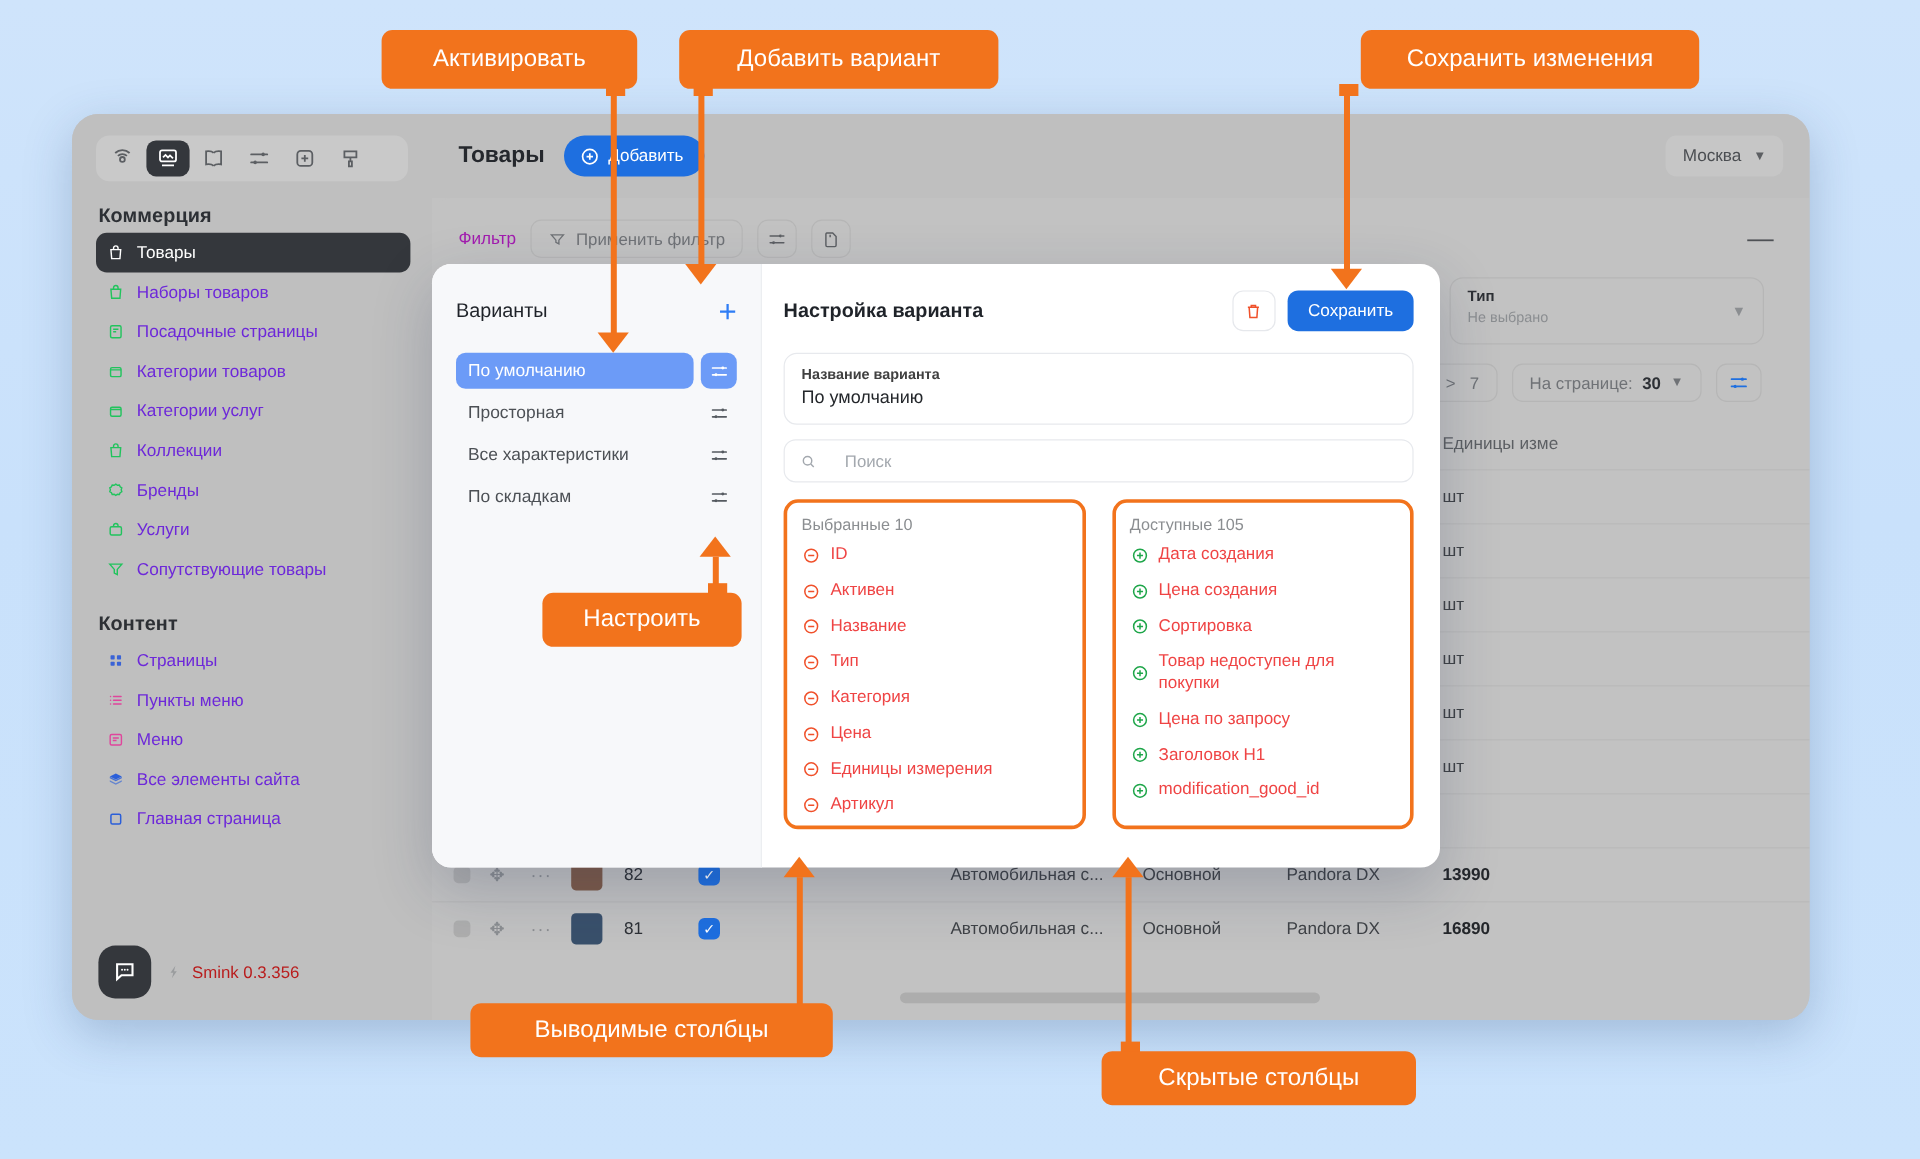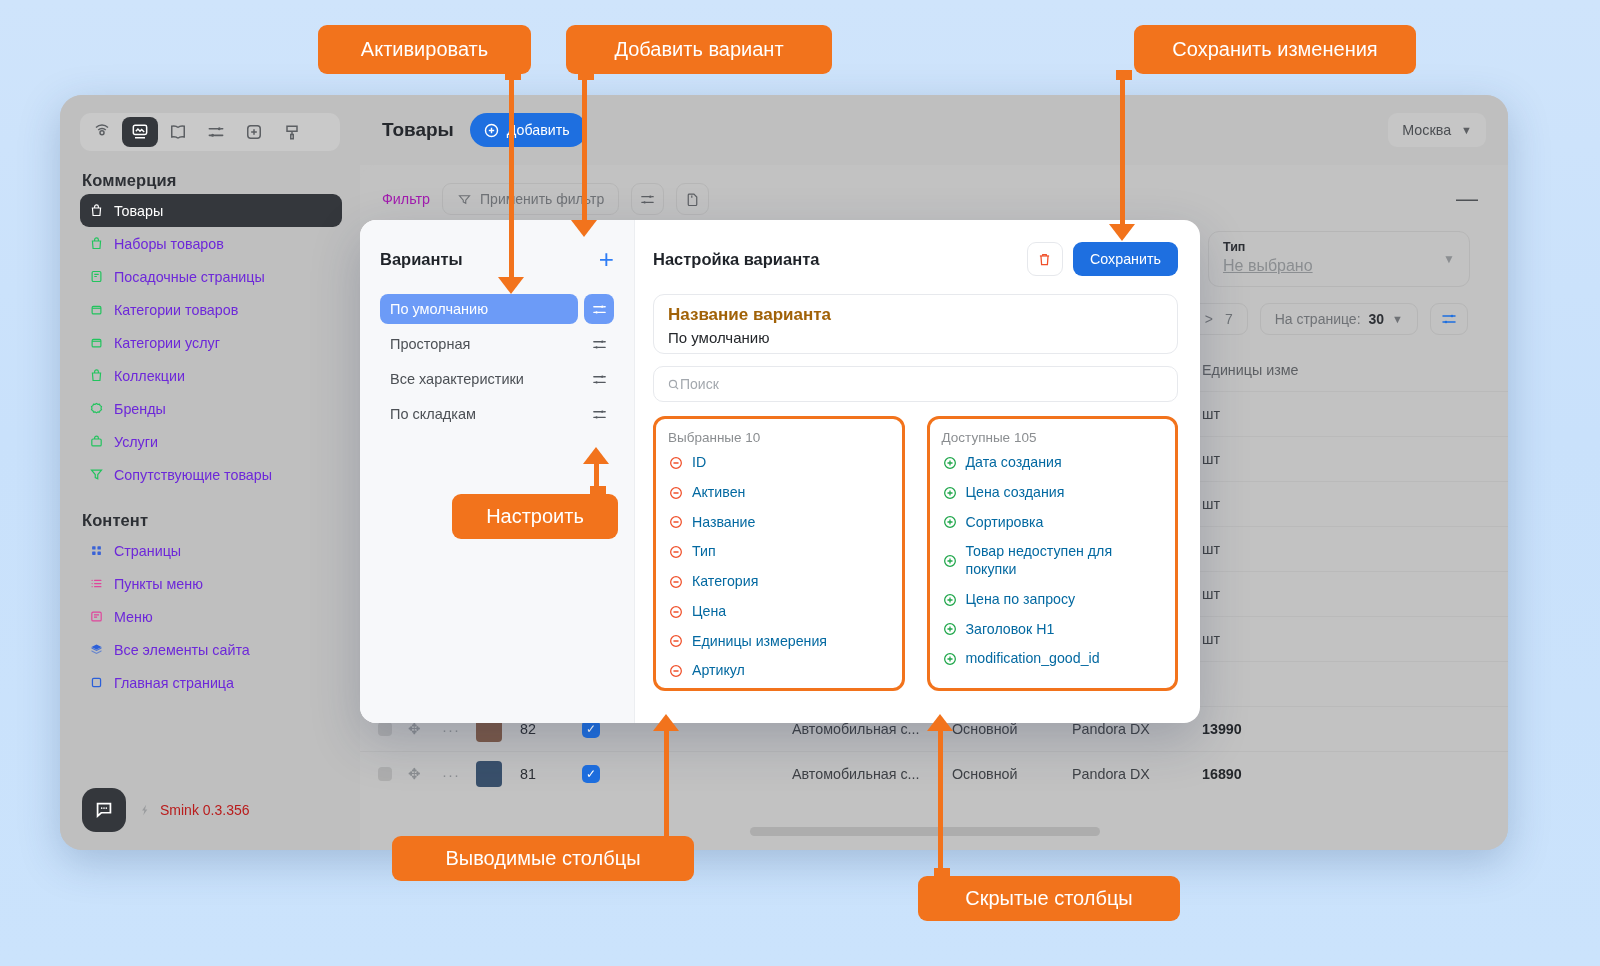--- a/index.html
+++ b/index.html
@@ -128,21 +128,21 @@
   }
   .sq-btn svg { width: 17px; height: 17px; }
   .minus-btn { margin-left: auto; color: #4e5155; font-size: 22px; line-height: 1; padding-right: 8px; }
 
   .field-row { display: flex; gap: 14px; padding: 16px 22px 0 22px; }
   .sel-field {
     height: 56px; border-radius: 11px; border: 1px solid #b6b6b6;
     padding: 8px 14px; position: relative; flex: 1 1 0; min-width: 0;
   }
   .sel-field .fl-lbl { font-size: 12.5px; font-weight: bold; color: #2d3035; }
-  .sel-field .fl-val { font-size: 16px; color: #8b8e91; margin-top: 3px; text-decoration: underline; }
+  .sel-field .fl-val { font-size: 12px; color: #8b8e91; margin-top: 3px; }
   .sel-field .fl-chev { position: absolute; right: 14px; top: 20px; color: #8b8e91; font-size: 12px; }
 
   .pag-row { display: flex; align-items: center; justify-content: flex-end; gap: 12px; padding: 16px 22px 0 22px; }
   .pag-pill {
     display: inline-flex; align-items: center; gap: 12px; height: 32px; padding: 0 14px;
     border-radius: 9px; border: 1px solid #b6b6b6; color: #6f7276; font-size: 14px;
   }
   .pag-pill .cur { color: #3b3e42; }
   .per-page {
     display: inline-flex; align-items: center; gap: 8px; height: 32px; padding: 0 14px;
@@ -188,21 +188,21 @@
     width: 840px; height: 503px;
     background: #ffffff; border-radius: 16px;
     box-shadow: 0 18px 50px rgba(30,45,80,.22);
     display: flex; overflow: hidden; z-index: 20;
   }
   .m-left {
     width: 275px; background: #f7f8fa; border-right: 1px solid #eceef1;
     padding: 26px 20px 0 20px; flex: 0 0 auto;
   }
   .m-left-head { display: flex; align-items: center; justify-content: space-between; margin-bottom: 22px; }
-  .m-left-head .t { font-size: 16.5px; font-weight: bold; color: #1f2329; }
+  .m-left-head .t { font-size: 16.5px; font-weight: normal; color: #1f2329; }
   .plus-btn { color: #2f7df5; font-size: 26px; line-height: 1; font-weight: 300; }
   .var-row {
     display: flex; align-items: center; gap: 6px; margin-bottom: 5px;
   }
   .var-name {
     flex: 1; height: 30px; border-radius: 8px; padding: 0 10px;
     display: flex; align-items: center; font-size: 14.5px; color: #4c5055;
   }
   .var-row.active .var-name { background: #6c9bf7; color: #ffffff; }
   .var-cfg {
@@ -222,39 +222,39 @@
   }
   .trash-btn svg { width: 17px; height: 17px; }
   .save-btn {
     height: 34px; padding: 0 17px; border-radius: 9px; background: #1e6fe0;
     color: #fff; font-size: 14.3px; display: flex; align-items: center;
   }
   .m-field {
     height: 60px; border: 1px solid #e7e9ed; border-radius: 11px;
     padding: 10px 14px; margin-bottom: 12px;
   }
-  .m-field .lb { font-size: 17px; font-weight: bold; color: #a16207; }
+  .m-field .lb { font-size: 12px; font-weight: bold; color: #404040; }
   .m-field .vl { font-size: 15px; color: #24272b; margin-top: 4px; }
   .m-search {
     height: 36px; border: 1px solid #e7e9ed; border-radius: 10px;
-    display: flex; align-items: center; gap: 0; padding: 0 13px;
+    display: flex; align-items: center; gap: 24px; padding: 0 13px;
     color: #a3a8ae; font-size: 14px; margin-bottom: 14px;
   }
   .m-search svg { width: 13px; height: 13px; }
 
   .cols-wrap { display: flex; gap: 22px; }
   .col-box {
     flex: 1 1 0; min-width: 0; height: 275px; overflow: hidden;
     border: 3px solid #f2731c; border-radius: 12px; padding: 11px 12px 0 12px;
   }
   .col-head { font-size: 13.5px; color: #2d3035; font-weight: bold; margin-bottom: 9px; }
   .col-head span { color: #8b8e91; font-weight: normal; }
   .col-item {
     display: flex; align-items: center; gap: 8px;
-    font-size: 14.2px; color: #0369a1; margin-bottom: 12px; line-height: 1.25;
+    font-size: 14.2px; color: #ef4444; margin-bottom: 12px; line-height: 1.25;
   }
   .col-item .ci-ic { width: 16px; height: 16px; flex: 0 0 auto; }
   .col-item .ci-ic svg { width: 16px; height: 16px; display: block; }
 
   
   .anno {
     position: absolute; z-index: 60;
     background: #f2731c; color: #ffffff;
     border-radius: 9px; font-size: 20px;
     display: flex; align-items: center; justify-content: center;

